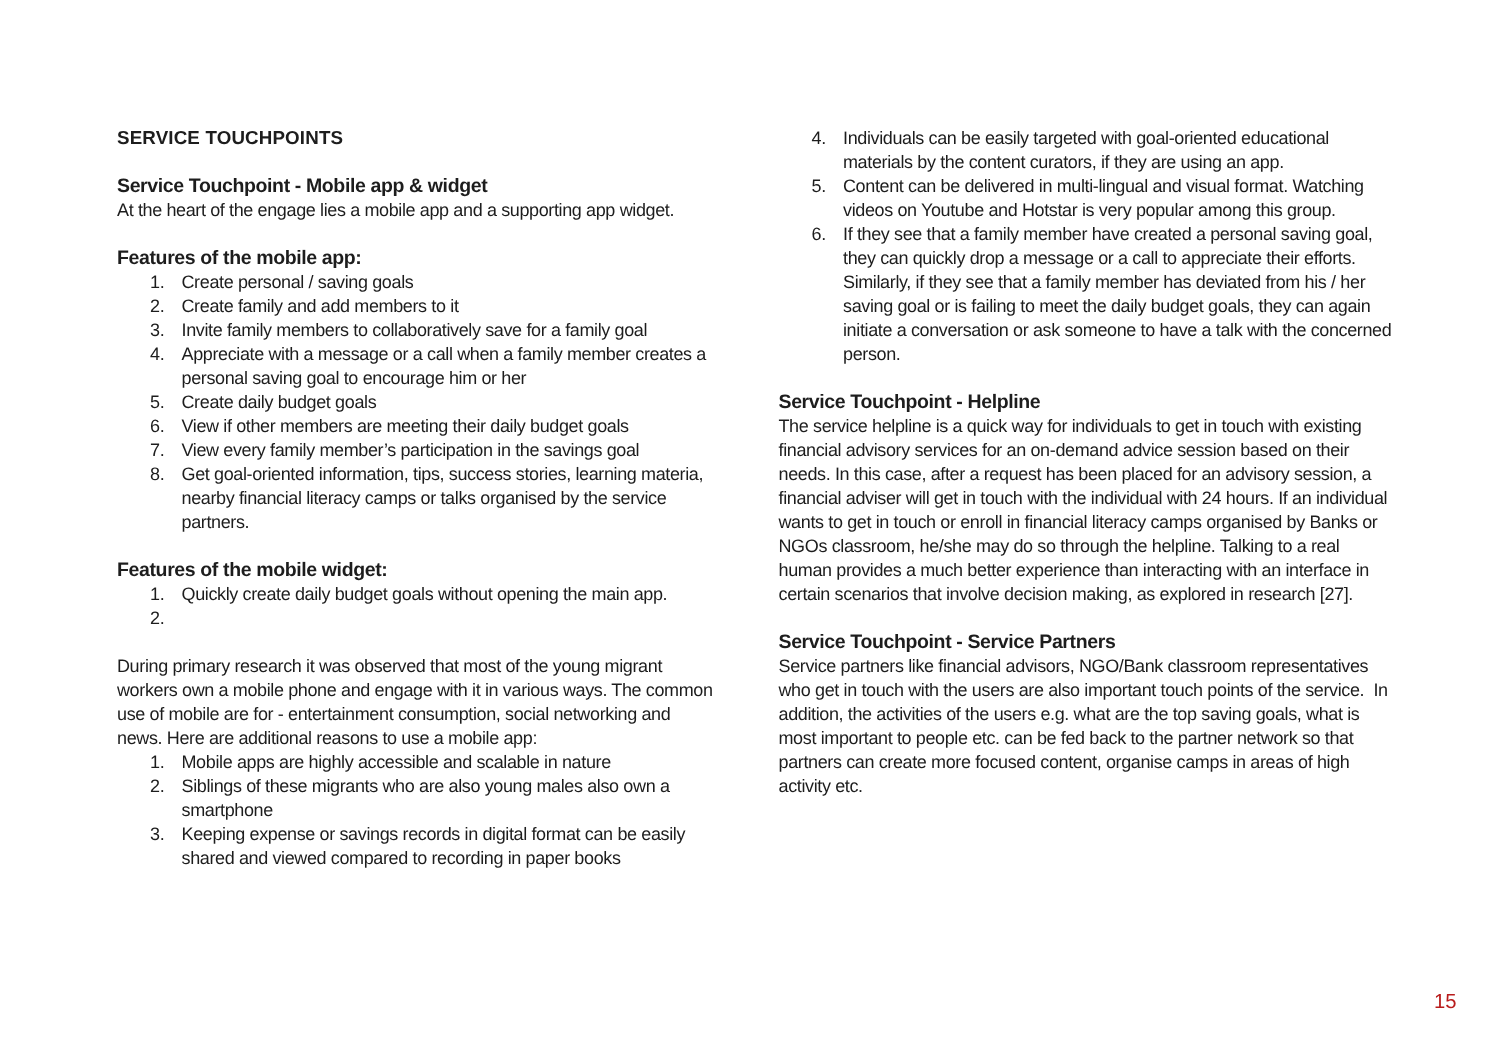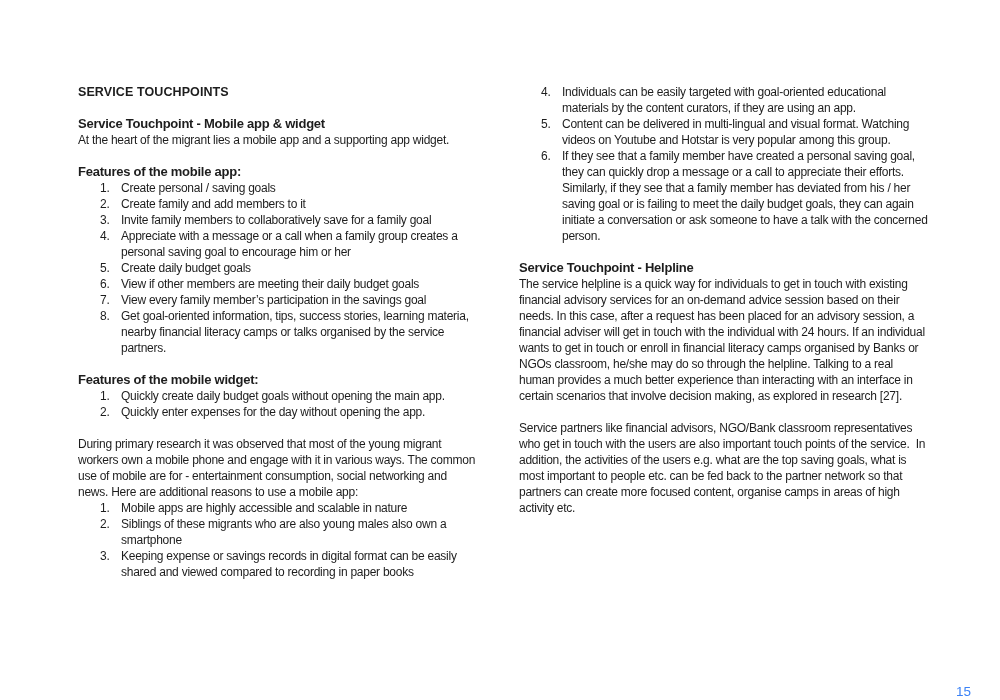--- a/index.html
+++ b/index.html
@@ -47,59 +47,59 @@
   .li-num {
     flex: 0 0 21px;
     margin-left: 22px;
   }
   .li-text {
     flex: 1 1 auto;
     white-space: pre-wrap;
   }
   .page-num {
     position: absolute;
-    top: 684px;
+    top: 660px;
     right: 29px;
     font-size: 13.5px;
     letter-spacing: 0;
-    color: #3b82f6;
+    color: #b91c1c;
     text-align: center;
   }
 </style>
 </head>
 <body>
 
 <main>
 
   <div class="col col-left">
     <h1 class="doc-title">SERVICE TOUCHPOINTS</h1>
 
     <section class="block">
       <h2>Service Touchpoint - Mobile app &amp; widget</h2>
-      <p>At the heart of the migrant lies a mobile app and a supporting app widget.</p>
+      <p>At the heart of the engage lies a mobile app and a supporting app widget.</p>
     </section>
 
     <section class="block">
       <h2>Features of the mobile app:</h2>
       <div class="olist">
         <div class="li">
           <span class="li-num">1.</span>
           <span class="li-text">Create personal / saving goals</span>
         </div>
         <div class="li">
           <span class="li-num">2.</span>
           <span class="li-text">Create family and add members to it</span>
         </div>
         <div class="li">
           <span class="li-num">3.</span>
           <span class="li-text">Invite family members to collaboratively save for a family goal</span>
         </div>
         <div class="li">
           <span class="li-num">4.</span>
-          <span class="li-text">Appreciate with a message or a call when a family group creates a personal saving goal to encourage him or her</span>
+          <span class="li-text">Appreciate with a message or a call when a family member creates a personal saving goal to encourage him or her</span>
         </div>
         <div class="li">
           <span class="li-num">5.</span>
           <span class="li-text">Create daily budget goals</span>
         </div>
         <div class="li">
           <span class="li-num">6.</span>
           <span class="li-text">View if other members are meeting their daily budget goals</span>
         </div>
         <div class="li">
@@ -115,21 +115,20 @@
 
     <section class="block">
       <h2>Features of the mobile widget:</h2>
       <div class="olist">
         <div class="li">
           <span class="li-num">1.</span>
           <span class="li-text">Quickly create daily budget goals without opening the main app.</span>
         </div>
         <div class="li">
           <span class="li-num">2.</span>
-          <span class="li-text">Quickly enter expenses for the day without opening the app.</span>
         </div>
       </div>
     </section>
 
     <section class="block">
       <p>During primary research it was observed that most of the young migrant workers own a mobile phone and engage with it in various ways. The common use of mobile are for - entertainment consumption, social networking and news. Here are additional reasons to use a mobile app:</p>
       <div class="olist">
         <div class="li">
           <span class="li-num">1.</span>
           <span class="li-text">Mobile apps are highly accessible and scalable in nature</span>
@@ -164,19 +163,20 @@
         </div>
       </div>
     </section>
 
     <section class="block">
       <h2>Service Touchpoint - Helpline</h2>
       <p>The service helpline is a quick way for individuals to get in touch with existing financial advisory services for an on-demand advice session based on their needs. In this case, after a request has been placed for an advisory session, a financial adviser will get in touch with the individual with 24 hours. If an individual wants to get in touch or enroll in financial literacy camps organised by Banks or NGOs classroom, he/she may do so through the helpline. Talking to a real human provides a much better experience than interacting with an interface in certain scenarios that involve decision making, as explored in research [27].</p>
     </section>
 
     <section class="block">
+      <h2>Service Touchpoint - Service Partners</h2>
       <p>Service partners like financial advisors, NGO/Bank classroom representatives who get in touch with the users are also important touch points of the service.  In addition, the activities of the users e.g. what are the top saving goals, what is most important to people etc. can be fed back to the partner network so that partners can create more focused content, organise camps in areas of high activity etc.</p>
     </section>
   </div>
 
   <div class="page-num">15</div>
 
 </main>
 
 </body></html>

